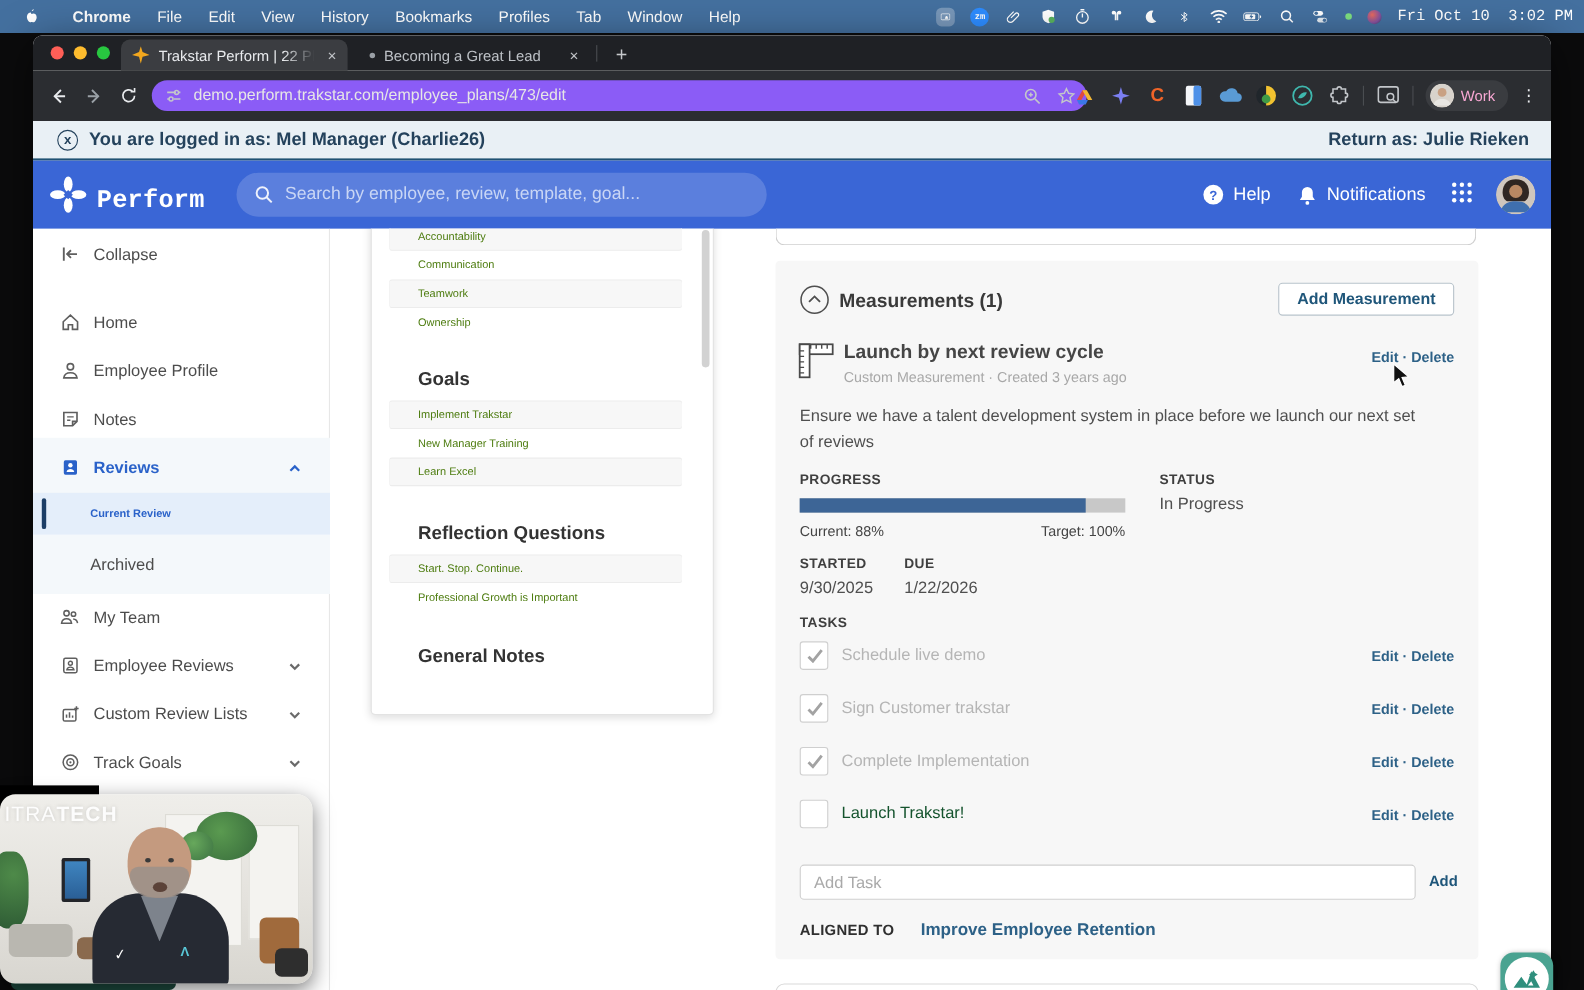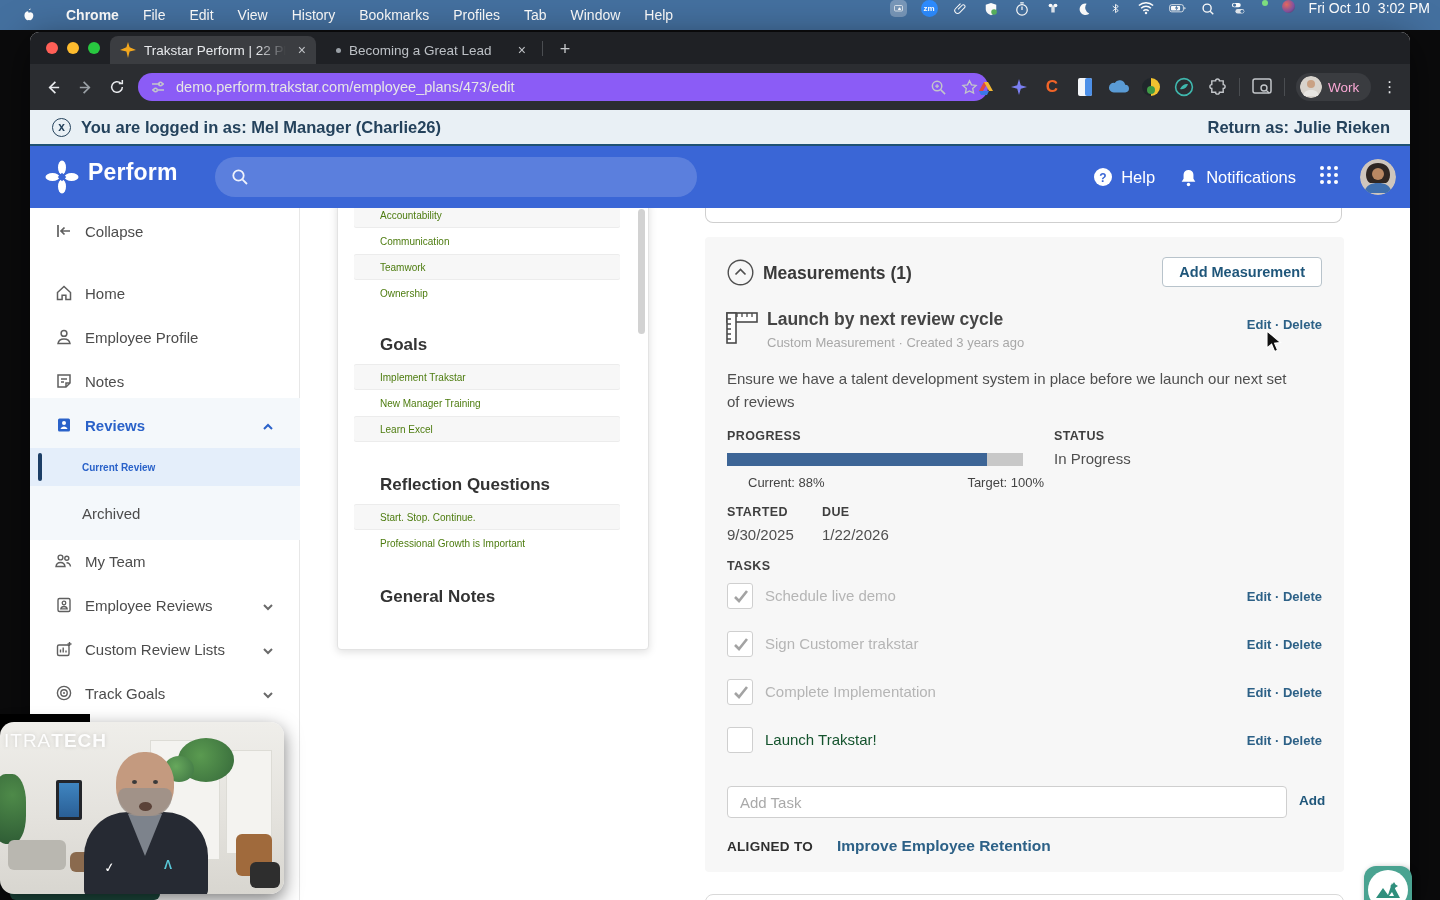--- a/index.html
+++ b/index.html
@@ -7,21 +7,21 @@
     font-family:"Liberation Sans","DejaVu Sans",sans-serif; }
   .stage { position:absolute; inset:0; width:1440px; height:900px; background:#0b0b0c; }
 
   
   .menubar { position:absolute; left:0; top:0; width:1440px; height:30px; background:#44709f;
     display:flex; align-items:center; color:#fff; font-size:14px; z-index:5; }
   .menubar .apple { margin-left:20px; width:16px; height:16px; }
   .menu-items { display:flex; align-items:center; margin-left:18px; gap:0; }
   .menu-item { padding:0 12px; color:#fff; }
   .menu-item.first { font-weight:700; }
-  .mb-right { position:absolute; right:10px; top:0; height:30px; display:flex; gap:14px; }
+  .mb-right { position:absolute; right:10px; top:0; height:30px; display:flex; align-items:center; gap:14px;font-family:Liberation Mono, monospace; }
   .mb-ic { width:17px; height:17px; display:flex; align-items:center; justify-content:center; color:#fff; }
   .mb-pill { background:rgba(255,255,255,.28); border-radius:5px; padding:2px 4px; }
   .zm-badge { width:17px; height:17px; border-radius:50%; background:#2d8cff; color:#fff; font-size:8px;
     font-weight:700; display:flex; align-items:center; justify-content:center; }
   .mb-clock { font-size:14px; color:#fff; white-space:nowrap; }
   .cc-green { width:6px; height:6px; border-radius:50%; background:#7ee081; }
   .music-dot { width:13px; height:13px; border-radius:50%;
     background:radial-gradient(circle at 35% 35%, #e86a5e, #8452a0 60%, #3b3b55); }
 
   
@@ -64,21 +64,21 @@
   
   .banner { position:absolute; left:0; top:78px; width:100%; height:36px; background:#e9f0f5;
     border-bottom:2px solid #205273; display:flex; align-items:center; color:#24425c; }
   .banner-ic { margin-left:22px; width:19px; height:19px; border:1.6px solid #24425c; border-radius:50%;
     display:flex; align-items:center; justify-content:center; font-size:12px; font-weight:700; }
   .banner-msg { margin-left:10px; font-size:16.5px; font-weight:600; }
   .banner-return { position:absolute; right:20px; font-size:16.5px; font-weight:600; color:#24425c; }
 
   
   .appheader { position:absolute; left:0; top:114px; width:100%; height:62px; background:#3a66d6; }
-  .brand { position:absolute; left:14px; top:13px; display:flex; align-items:flex-start; gap:8px; }
+  .brand { position:absolute; left:14px; top:13px; display:flex; align-items:flex-end; gap:8px;font-family:Liberation Mono, monospace; }
   .brand-name { color:#fff; font-size:23px; font-weight:600; letter-spacing:.2px; }
   .search-pill { position:absolute; left:185px; top:11px; width:482px; height:40px;
     background:rgba(255,255,255,.17); border-radius:20px; display:flex; align-items:center; }
   .search-pill input { background:transparent; border:none; outline:none; color:#fff; font-size:16px;
     width:380px; margin-left:10px; font-family:inherit; }
   .search-pill input::placeholder { color:#c9d6f5; }
   .hdr-right { position:absolute; right:14px; top:0; height:62px; display:flex; align-items:center; gap:10px; }
   .hdr-item { display:flex; align-items:center; gap:8px; color:#fff; font-size:16.5px; }
   .avatar { width:36px; height:36px; border-radius:50%; overflow:hidden; margin-left:10px; }
 
@@ -120,21 +120,21 @@
     display:flex; align-items:center; font-family:inherit; }
   .ruler { position:absolute; left:20px; top:72px; width:36px; height:36px; }
   .m-name { position:absolute; left:62px; top:72px; font-size:17.5px; font-weight:700; color:#454545; }
   .m-meta { position:absolute; left:62px; top:98px; font-size:13px; color:#a8a8a8; }
   .editdel { position:absolute; right:22px; font-size:13px; font-weight:700; color:#2d6187; white-space:nowrap; }
   .m-desc { position:absolute; left:22px; top:130px; width:570px; font-size:15px; line-height:1.55; color:#4f4f4f; }
   .lbl { position:absolute; font-size:12.5px; font-weight:700; color:#3f3f3f; letter-spacing:.4px; }
   .pbar { position:absolute; left:22px; top:216px; width:296px; height:13px; background:#c8c8c8; }
   .pfill { height:13px; background:#3d6596; width:0; }
   .prow { position:absolute; left:22px; top:238px; width:296px; display:flex; justify-content:space-between;
-    font-size:13px; color:#444;margin-left:21px; }
+    font-size:13px; color:#444; }
   .val { position:absolute; font-size:15px; color:#4f4f4f; }
   .task-row { position:absolute; left:22px; width:595px; height:36px; }
   .checkbox { position:absolute; left:0; top:0; width:26px; height:26px; background:#fff;
     border:1px solid #cfcfcf; border-radius:3px; }
   .checkbox svg { display:none; position:absolute; left:2px; top:1px; }
   .checkbox.checked svg { display:block; }
   .task-label { position:absolute; left:38px; top:4px; font-size:15px; color:#14532d; }
   .task-label.done { color:#b5b5b5; }
   .task-row .editdel { right:0; top:6px; }
   .addtask-input { position:absolute; left:22px; top:549px; width:560px; height:32px; border:1px solid #cfcfcf;
@@ -426,20 +426,21 @@
           </g>
           <rect x="15" y="15" width="6" height="6" fill="#3a66d6" transform="rotate(45 18 18)"></rect>
         </svg>
         <span class="brand-name">Perform</span>
       </div>
       <div class="search-pill">
         <svg style="margin-left:16px" width="18" viewBox="0 0 18 18">
           <circle cx="7.5" cy="7.5" r="5.2" fill="none" stroke="rgba(255,255,255,.9)" stroke-width="1.8"></circle>
           <path d="M11.6 11.6L16 16" stroke="rgba(255,255,255,.9)" stroke-width="1.8"></path>
         </svg>
+        <input type="text" placeholder="Search by employee, review, template, goal..." style="">
       </div>
       <div class="hdr-right">
         <span class="hdr-item">
           <svg width="20" viewBox="0 0 20 20">
             <circle cx="10" cy="10" r="9" fill="#fff"></circle>
             <text x="10" y="14.5" text-anchor="middle" font-size="12" font-weight="700" fill="#3a66d6" font-family="Liberation Sans, sans-serif">?</text>
           </svg>
           <span>Help</span>
         </span>
         <span class="hdr-item" style="margin-left:14px">

